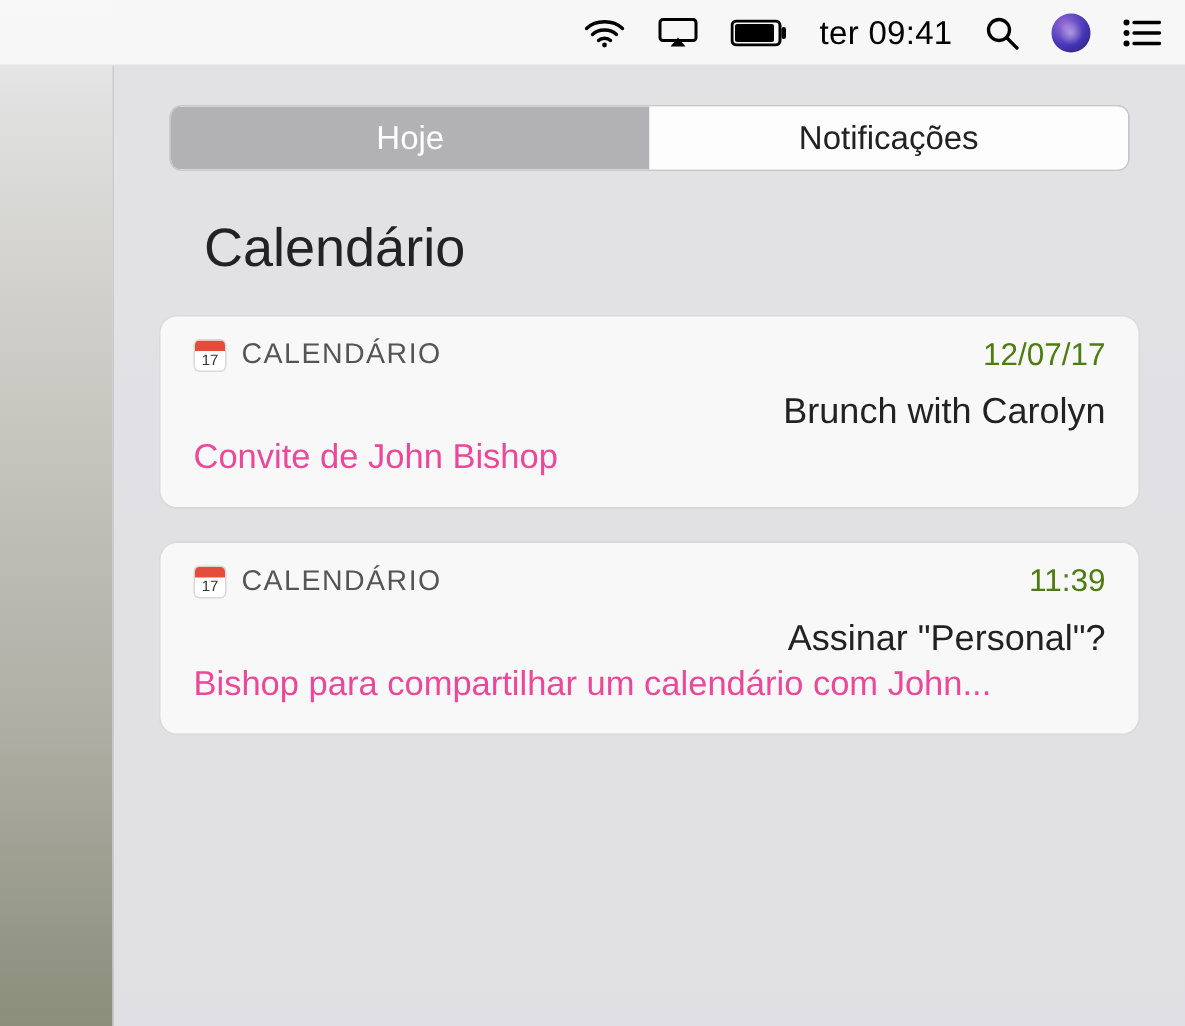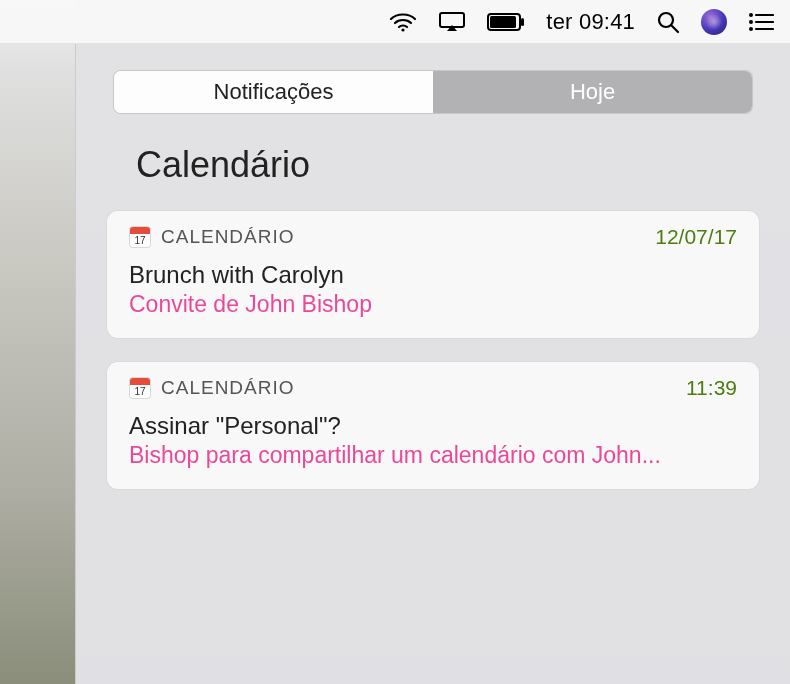--- a/index.html
+++ b/index.html
@@ -162,20 +162,21 @@
       color: #4d7c0f;
     }
     .notif-body {
       padding: 4px 22px 20px 22px;
     }
     .notif-title {
       font-size: 24px;
       font-weight: 500;
       color: #222;
       margin-bottom: 2px;
+      text-align: right;
     }
     .notif-sub {
       font-size: 23px;
       color: #ec4899;
       white-space: nowrap;
       overflow: hidden;
       text-overflow: ellipsis;
     }
   </style>
 </head>
@@ -223,22 +224,22 @@
         <line x1="8" y1="10" x2="25" y2="10" stroke="#000" stroke-width="2.2" stroke-linecap="round"></line>
       <circle cx="3" cy="17" r="2" fill="#000"></circle>
         <line x1="8" y1="17" x2="25" y2="17" stroke="#000" stroke-width="2.2" stroke-linecap="round"></line>
     </svg>
   </span>
 </div>
 
 <div class="panel">
 
   <div class="segmented">
+    <div class="seg active-hoje">Hoje</div>
     <div class="seg inactive">Notificações</div>
-    <div class="seg active-hoje">Hoje</div>
   </div>
 
   <div class="section-title">Calendário</div>
 
   <div class="notif-card">
     <div class="notif-header">
       <div class="notif-header-left">
         <span class="cal-icon"></span>
         <span class="notif-app">CALENDÁRIO</span>
       </div>

